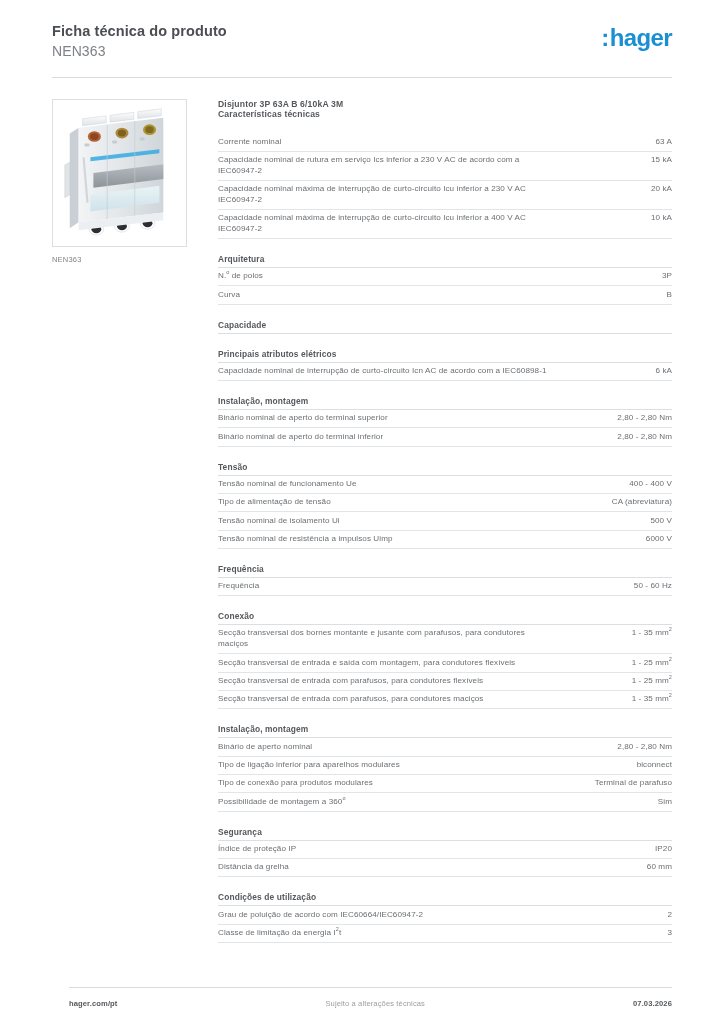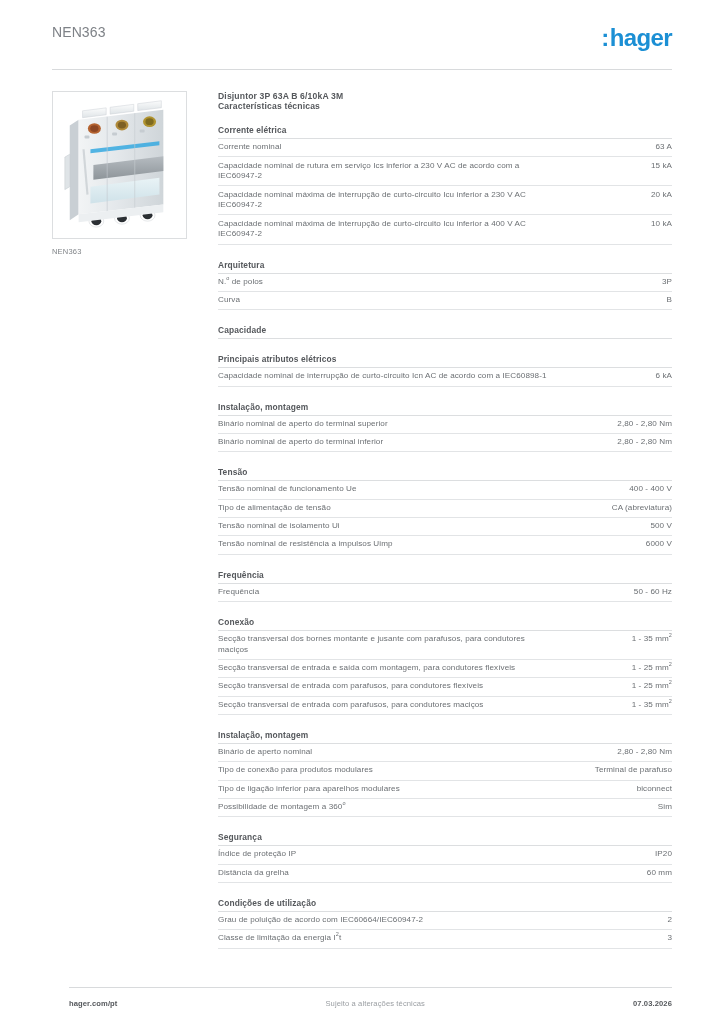--- a/index.html
+++ b/index.html
@@ -164,20 +164,21 @@
   
   .breaker-svg { display:block; width:100%; height:100%; }
 </style>
 </head>
 <body>
 
 <div class="page">
 
   <div class="header">
     <div class="header-titles">
+      <div class="doc-title">Ficha técnica do produto</div>
       <div class="doc-subtitle">NEN363</div>
     </div>
     <div class="brand-logo">
       <span class="brand-colon">:</span>
         <span>hager</span>
     </div>
   </div>
   <hr class="header-rule">
 
   <div class="body-area">
@@ -248,21 +249,20 @@
       </div>
       <div class="product-caption">NEN363</div>
     </div>
 
     <div class="right-col">
       <div class="product-name">Disjuntor 3P 63A B 6/10kA 3M</div>
       <div class="section-intro">Características técnicas</div>
 
       <div id="groups-host">
           <div class="spec-group first">
-            <div class="group-title">Corrente elétrica</div>
             <table class="spec-table">
               <tbody>
                 <tr>
                   <td class="label">Corrente nominal</td>
                   <td class="value">63 A</td>
                 </tr>
                 <tr>
                   <td class="label">Capacidade nominal de rutura em serviço Ics inferior a 230 V AC de acordo com a IEC60947-2</td>
                   <td class="value">15 kA</td>
                 </tr>
@@ -380,26 +380,26 @@
           </div>
           <div class="spec-group">
             <div class="group-title">Instalação, montagem</div>
             <table class="spec-table">
               <tbody>
                 <tr>
                   <td class="label">Binário de aperto nominal</td>
                   <td class="value">2,80 - 2,80 Nm</td>
                 </tr>
                 <tr>
+                  <td class="label">Tipo de ligação inferior para aparelhos modulares</td>
+                  <td class="value">biconnect</td>
+                </tr>
+                <tr>
                   <td class="label">Tipo de conexão para produtos modulares</td>
                   <td class="value">Terminal de parafuso</td>
-                </tr>
-                <tr>
-                  <td class="label">Tipo de ligação inferior para aparelhos modulares</td>
-                  <td class="value">biconnect</td>
                 </tr>
                 <tr>
                   <td class="label">Possibilidade de montagem a 360<sup>o</sup></td>
                   <td class="value">Sim</td>
                 </tr>
               </tbody>
             </table>
           </div>
           <div class="spec-group">
             <div class="group-title">Segurança</div>

